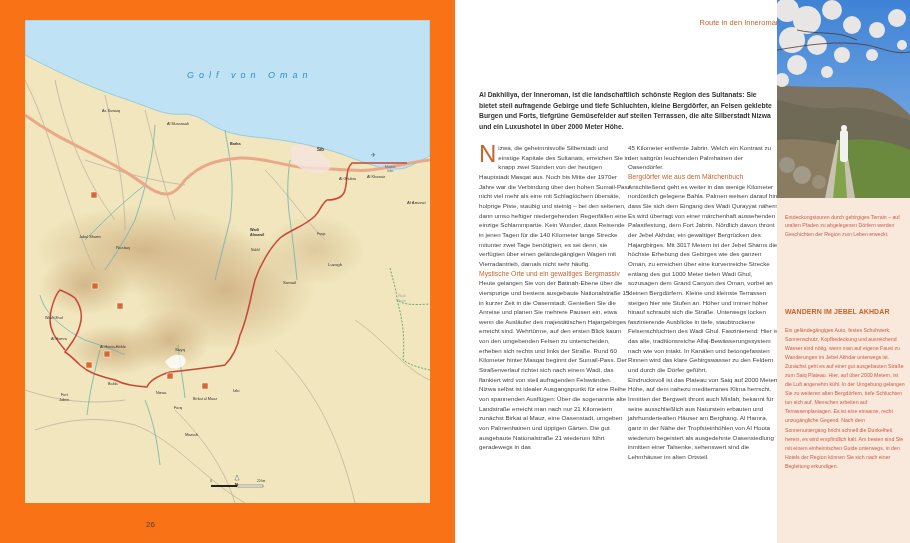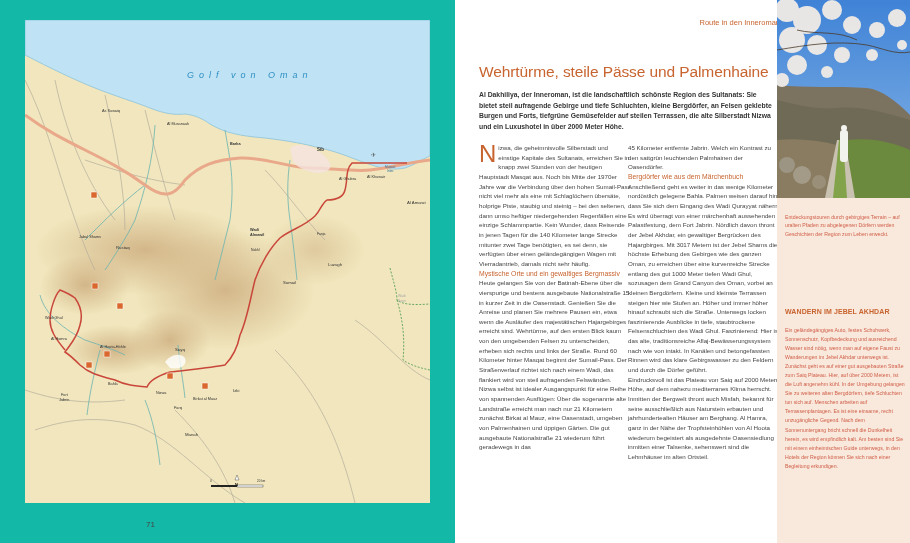--- a/index.html
+++ b/index.html
@@ -1,19 +1,19 @@
 <!DOCTYPE html>
 <html><head>
 <meta charset="utf-8">
 <style>
   html, body { margin:0; padding:0; }
   body { width:910px; height:543px; position:relative; overflow:hidden; background:#fff; font-family:"Liberation Sans", sans-serif; color:#333; }
   .spread { position:absolute; inset:0; }
   
-  .page-left { position:absolute; left:0; top:0; width:455px; height:543px; background:#14b8a6; }
+  .page-left { position:absolute; left:0; top:0; width:455px; height:543px; background:#f97316; }
   .map { position:absolute; left:25px; top:20px; width:405px; height:483px; overflow:hidden; background:#f1e6bd; }
   .map svg { position:absolute; left:0; top:0; width:405px; height:483px; }
   .page-num { position:absolute; font-size:8px; color:#444; }
   
   .page-right { position:absolute; left:455px; top:0; width:455px; height:543px; background:#fff; }
   .running-head { position:absolute; right:130px; top:18px; font-size:7.5px; color:#c8642f; }
   .title { position:absolute; left:24px; top:63px; font-size:15.5px; color:#c8642f; font-weight:normal; margin:0; white-space:nowrap; letter-spacing:-0.1px; }
   .lead { position:absolute; left:24px; top:90px; width:295px; font-size:6.8px; line-height:10.5px; font-weight:bold; color:#333; margin:0; }
   .col { position:absolute; top:143px; width:152px; font-size:6.2px; line-height:9.65px; color:#444; }
   .col p { margin:0; text-align:left; }
@@ -140,26 +140,25 @@
         <g>
           <rect x="186" y="486" width="26" height="2" fill="#222" transform="translate(0,-21)"></rect>
           <rect x="212" y="465" width="26" height="2" fill="#fff" stroke="#222" stroke-width="0.4"></rect>
           <text x="185" y="462" font-size="3" fill="#333">0</text>
           <text x="232" y="462" font-size="3" fill="#333">20 km</text>
           <path d="M212,455 L214,460 L210,460 Z" fill="#fff" stroke="#333" stroke-width="0.4"></path>
           <text x="210" y="466" font-size="4" fill="#111" font-weight="bold">N</text>
         </g>
       </svg>
     </div>
-    <div class="page-num" style="left:146px; top:520px;">71</div>
+    <div class="page-num" style="left:146px; top:520px;">26</div>
   </div>
 
   <div class="page-right">
     <div class="running-head">Route in den Inneroman</div>
-    <h1 class="title">Wehrtürme, steile Pässe und Palmenhaine</h1>
     <p class="lead">Al Dakhiliya, der Inneroman, ist die landschaftlich schönste Region des Sultanats: Sie bietet steil aufragende Gebirge und tiefe Schluchten, kleine Bergdörfer, an Felsen geklebte Burgen und Forts, tiefgrüne Gemüsefelder auf steilen Terrassen, die alte Silberstadt Nizwa und ein Luxushotel in über 2000 Meter Höhe.</p>
 
     <div class="col col1">
       <p><span class="dropcap">N</span><span>izwa, die geheimnisvolle Silberstadt und einstige Kapitale des Sultanats, erreichen Sie in knapp zwei Stunden von der heutigen Hauptstadt Masqat aus. Noch bis Mitte der 1970er Jahre war die Verbindung über den hohen Sumail-Pass nicht viel mehr als eine mit Schlaglöchern übersäte, holprige Piste, staubig und steinig – bei den seltenen, dann umso heftiger niedergehenden Regenfällen eine einzige Schlammpartie. Kein Wunder, dass Reisende in jenen Tagen für die 140 Kilometer lange Strecke mitunter zwei Tage benötigten, es sei denn, sie verfügten über einen geländegängigen Wagen mit Vierradantrieb, damals nicht sehr häufig.</span></p>
       <p class="subhead">Mystische Orte und ein gewaltiges Bergmassiv</p>
       <p>Heute gelangen Sie von der Batinah-Ebene über die vierspurige und bestens ausgebaute Nationalstraße 15 in kurzer Zeit in die Oasenstadt. Genießen Sie die Anreise und planen Sie mehrere Pausen ein, etwa wenn die Ausläufer des majestätischen Hajargebirges erreicht sind. Wehrtürme, auf den ersten Blick kaum von den umgebenden Felsen zu unterscheiden, erheben sich rechts und links der Straße. Rund 60 Kilometer hinter Masqat beginnt der Sumail-Pass. Der Straßenverlauf richtet sich nach einem Wadi, das flankiert wird von steil aufragenden Felswänden.</p>
       <p>Nizwa selbst ist idealer Ausgangspunkt für eine Reihe von spannenden Ausflügen: Über die sogenannte alte Landstraße erreicht man nach nur 21 Kilometern zunächst Birkat al Mauz, eine Oasenstadt, umgeben von Palmenhainen und üppigen Gärten. Die gut ausgebaute Nationalstraße 21 wiederum führt geradewegs in das</p>
     </div>
 
     <div class="col col2">

